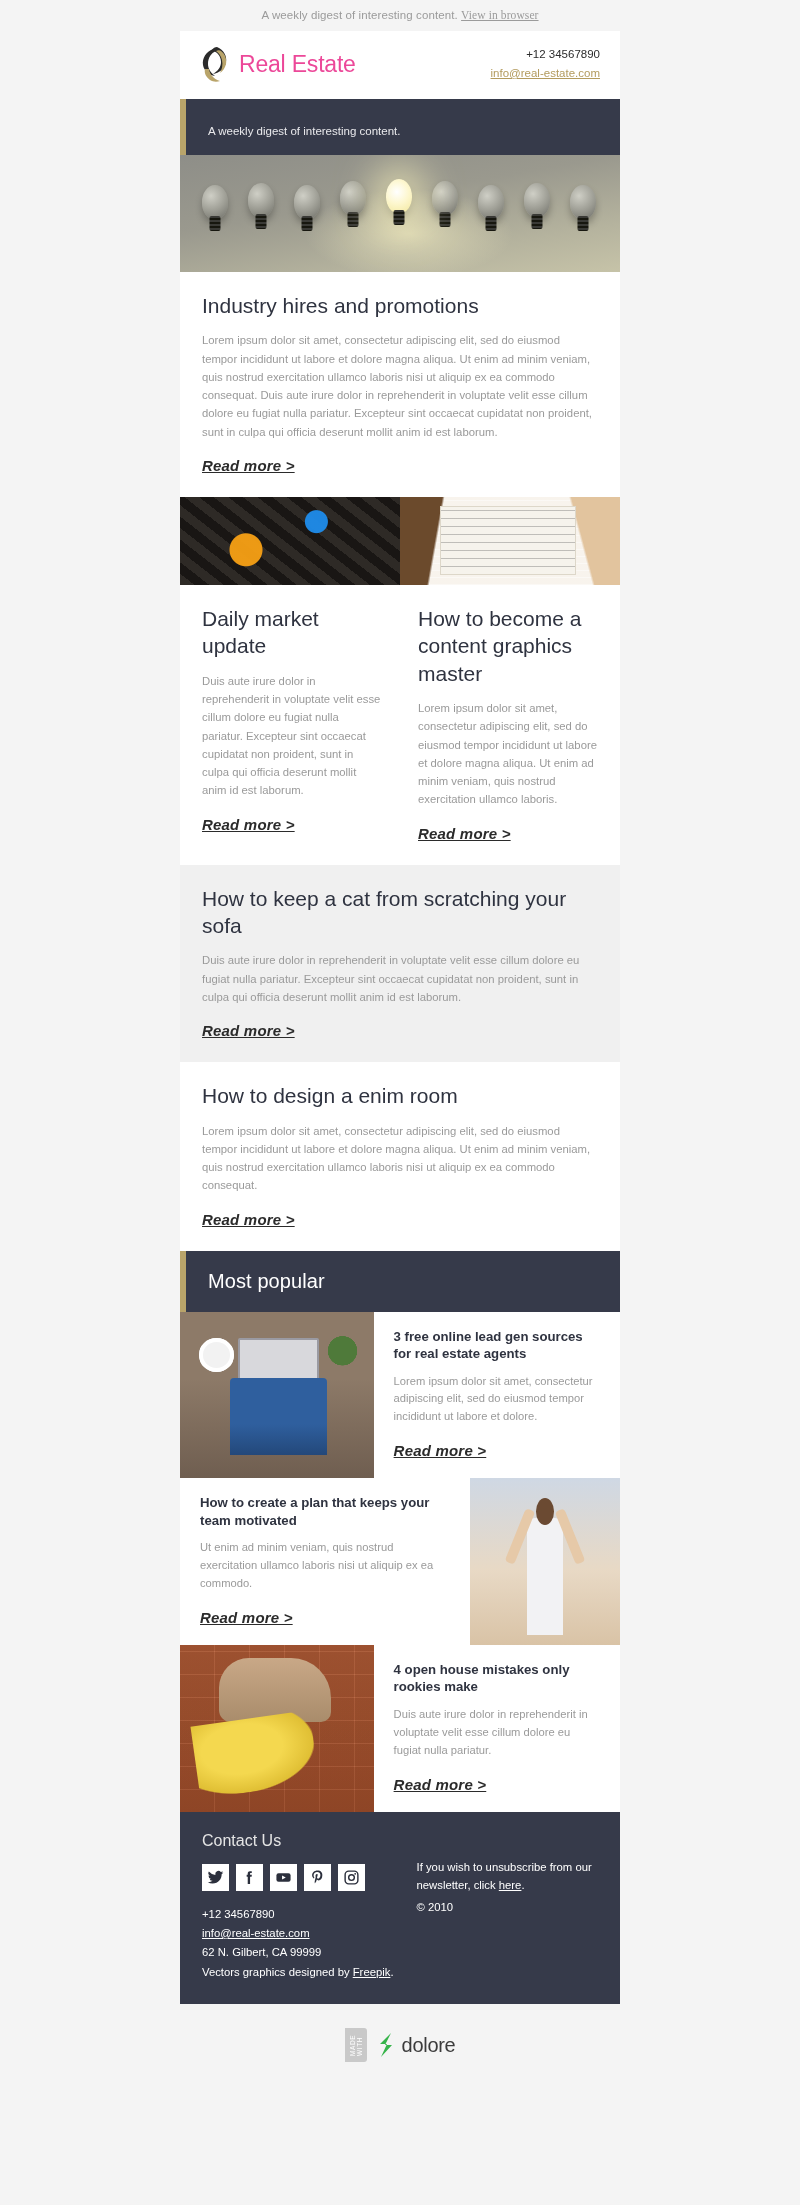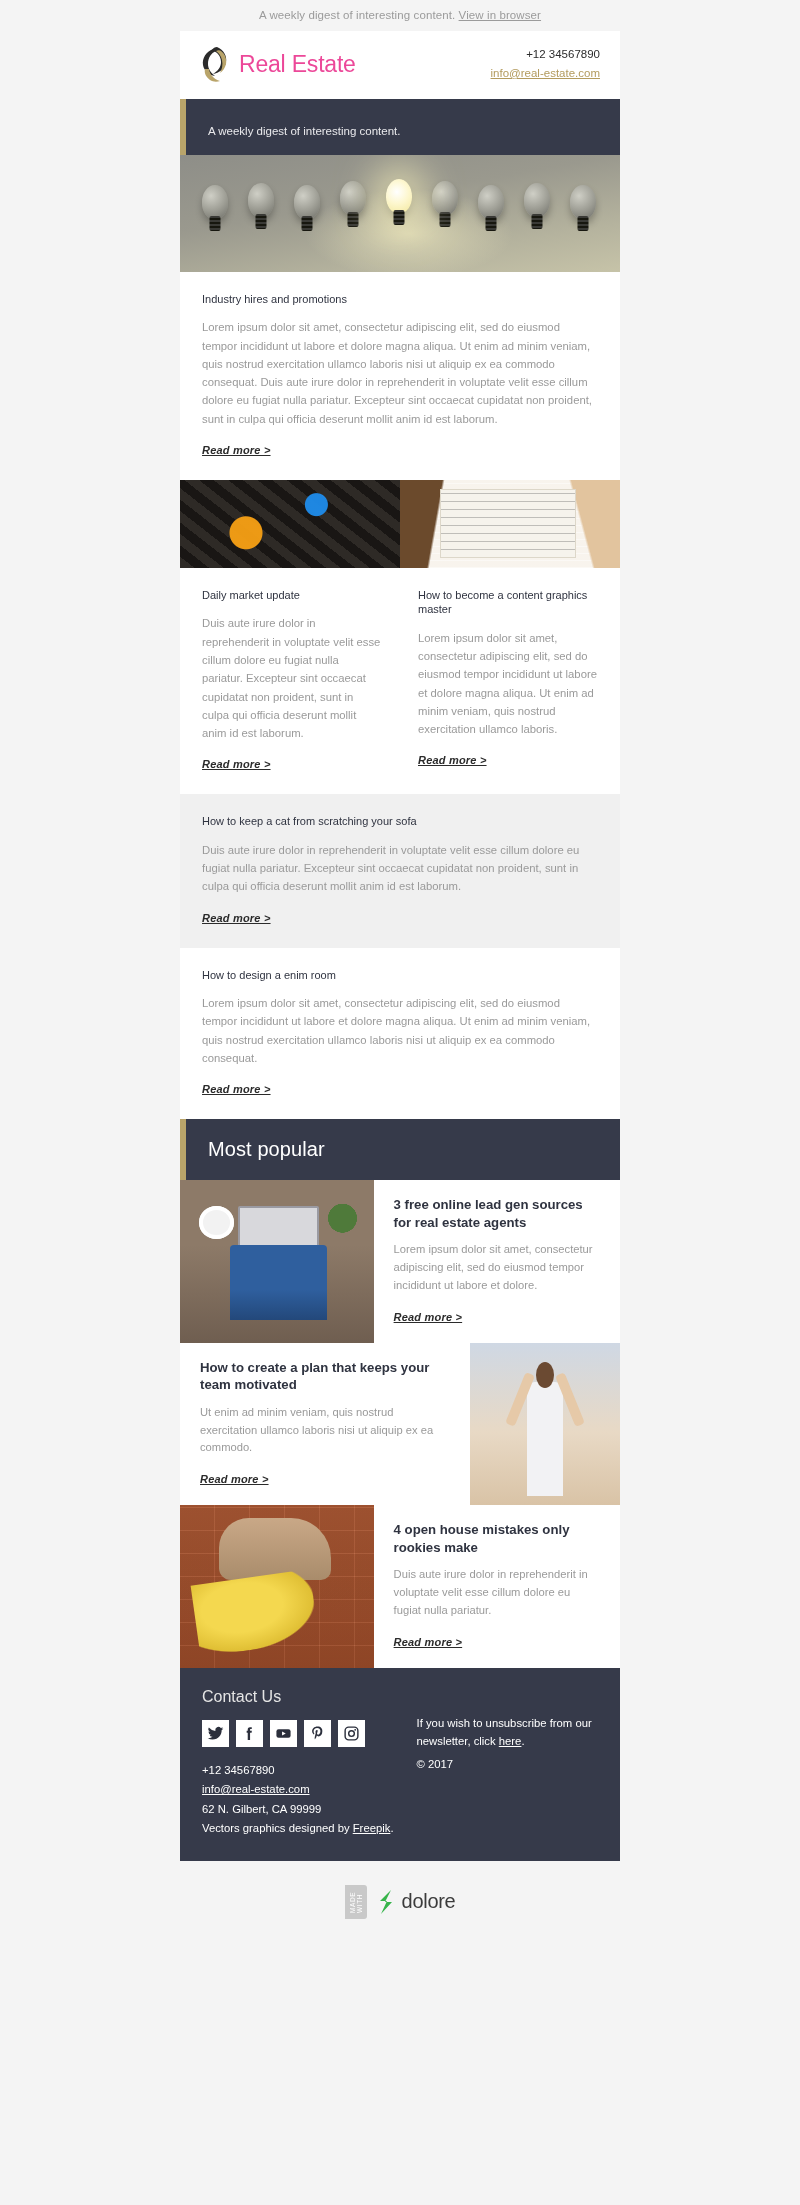--- a/index.html
+++ b/index.html
@@ -13,21 +13,21 @@
 
   .preheader {
     width: 800px;
     text-align: center;
     font-size: 11.5px;
     color: #9b9b9b;
     padding: 9px 0 10px 0;
     background: #f4f4f4;
     letter-spacing: 0.1px;
   }
-  .preheader a { color: #9b9b9b; text-decoration: underline; }
+  .preheader a { color: #9b9b9b; text-decoration: underline; font-family: Liberation Serif, serif; }
 
   .wrap {
     width: 800px;
     background: #f4f4f4;
     padding: 0 0 0 0;
   }
   .email {
     width: 440px;
     margin: 0 auto;
     background: #ffffff;
@@ -100,35 +100,35 @@
   .hero-glow {
     position: absolute; left: 52%; top: 50%;
     width: 210px; height: 90px; transform: translate(-50%,-28%);
     background: radial-gradient(ellipse at center, rgba(255,248,200,0.55), rgba(255,248,200,0) 70%);
   }
 
   
   .article { background: #ffffff; padding: 20px 22px 22px 22px; }
   .article.shaded { background: #f0f0f0; }
   .art-title {
-    font-size: 11px;
+    font-size: 21px;
     color: #2f3340;
     font-weight: normal;
     line-height: 1.3;
     margin-bottom: 12px;
   }
   .art-body {
     font-size: 11.3px;
     color: #9a9a9a;
     line-height: 1.62;
   }
   .readmore {
     display: inline-block;
     margin-top: 16px;
-    font-size: 11px;
+    font-size: 15px;
     font-style: italic;
     font-weight: bold;
     color: #2b2b2b;
     text-decoration: underline;
     letter-spacing: 0.2px;
   }
 
   
   .two-img { display: flex; }
   .two-img .cell { width: 50%; height: 88px; overflow: hidden; position: relative; }
@@ -457,21 +457,21 @@
       </div>
       <div class="f-line">+12 34567890</div>
       <div class="f-line">
         <a href="#">info@real-estate.com</a>
       </div>
       <div class="f-line">62 N. Gilbert, CA 99999</div>
       <div class="f-line"><span>Vectors graphics designed by </span><a href="#">Freepik</a><span>.</span></div>
     </div>
     <div class="f-right">
       <p class="f-note"><span>If you wish to unsubscribe from our newsletter, click </span><a href="#">here</a><span>.</span></p>
-      <p class="f-note" style="margin-top:4px;">© 2017</p>
+      <p class="f-note" style="margin-top:4px;">© 2010</p>
     </div>
   </div>
 
 </div>
 </div>
 
 <div class="stripo-bar">
   <div class="stripo">
     <div class="made-with">MADE WITH</div>
     <div class="stripo-logo">

